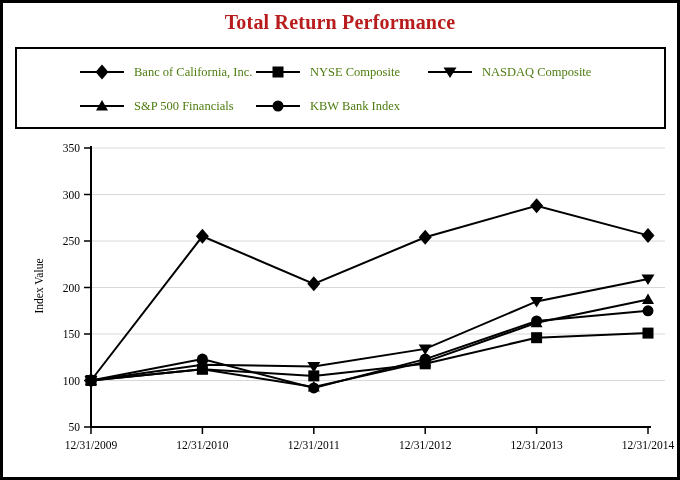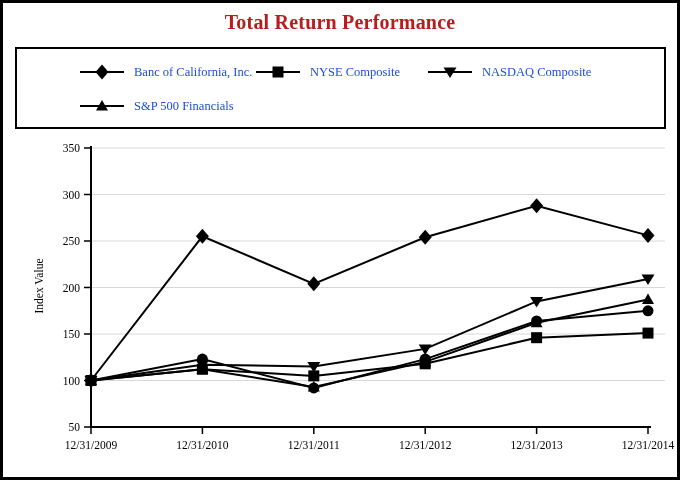--- a/index.html
+++ b/index.html
@@ -37,21 +37,21 @@
   .legend-item {
     position: absolute;
     display: flex;
     align-items: center;
     height: 18px;
   }
   .legend-item svg { display: block; }
   .legend-label {
     margin-left: 10px;
     font-size: 12.5px;
-    color: #1d4ed8;
+    color: #4d7c0f;
     white-space: nowrap;
   }
   
   .r1 { top: 14px; }
   .r2 { top: 48px; justify-content: space-between; }
   .c1 { left: 63px; }
   .c2 { left: 239px; }
   .c3 { left: 411px; }
   #chart-svg {
     position: absolute;
@@ -101,20 +101,29 @@
     <div class="legend-item r2 c1">
       <svg width="44" height="18">
           <line x1="0" y1="9" x2="44" y2="9" stroke="#000000" stroke-width="2"></line>
           <g fill="#000000">
             <path d="M22 3L28 13.5L16 13.5Z"></path>
           </g>
         </svg>
       <span class="legend-label">S&amp;P 500 Financials</span>
     </div>
 
+    <div class="legend-item r2 c2">
+      <svg width="44" height="18">
+          <line x1="0" y1="9" x2="44" y2="9" stroke="#000000" stroke-width="2"></line>
+          <g fill="#000000">
+            <circle cx="22" cy="9" r="5.5"></circle>
+          </g>
+        </svg>
+      <span class="legend-label">KBW Bank Index</span>
+    </div>
 
   </div>
 
   <svg id="chart-svg" width="680" height="480" viewBox="0 0 680 480">
       <line x1="88" y1="377.5" x2="662" y2="377.5" stroke="#d8d8d8" stroke-width="1"></line>
       <line x1="88" y1="331" x2="662" y2="331" stroke="#d8d8d8" stroke-width="1"></line>
       <line x1="88" y1="284.5" x2="662" y2="284.5" stroke="#d8d8d8" stroke-width="1"></line>
       <line x1="88" y1="238" x2="662" y2="238" stroke="#d8d8d8" stroke-width="1"></line>
       <line x1="88" y1="191.5" x2="662" y2="191.5" stroke="#d8d8d8" stroke-width="1"></line>
       <line x1="88" y1="145" x2="662" y2="145" stroke="#d8d8d8" stroke-width="1"></line>

